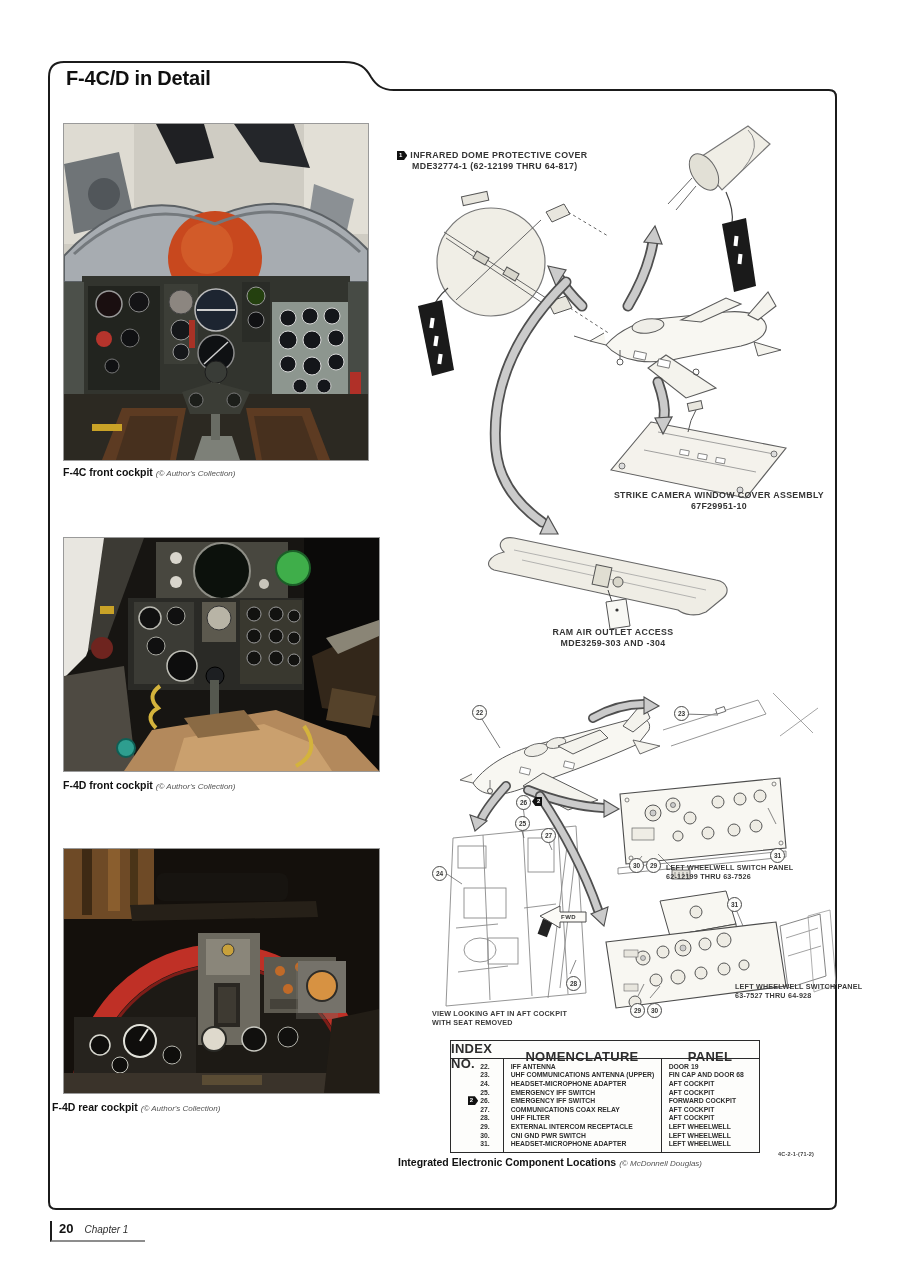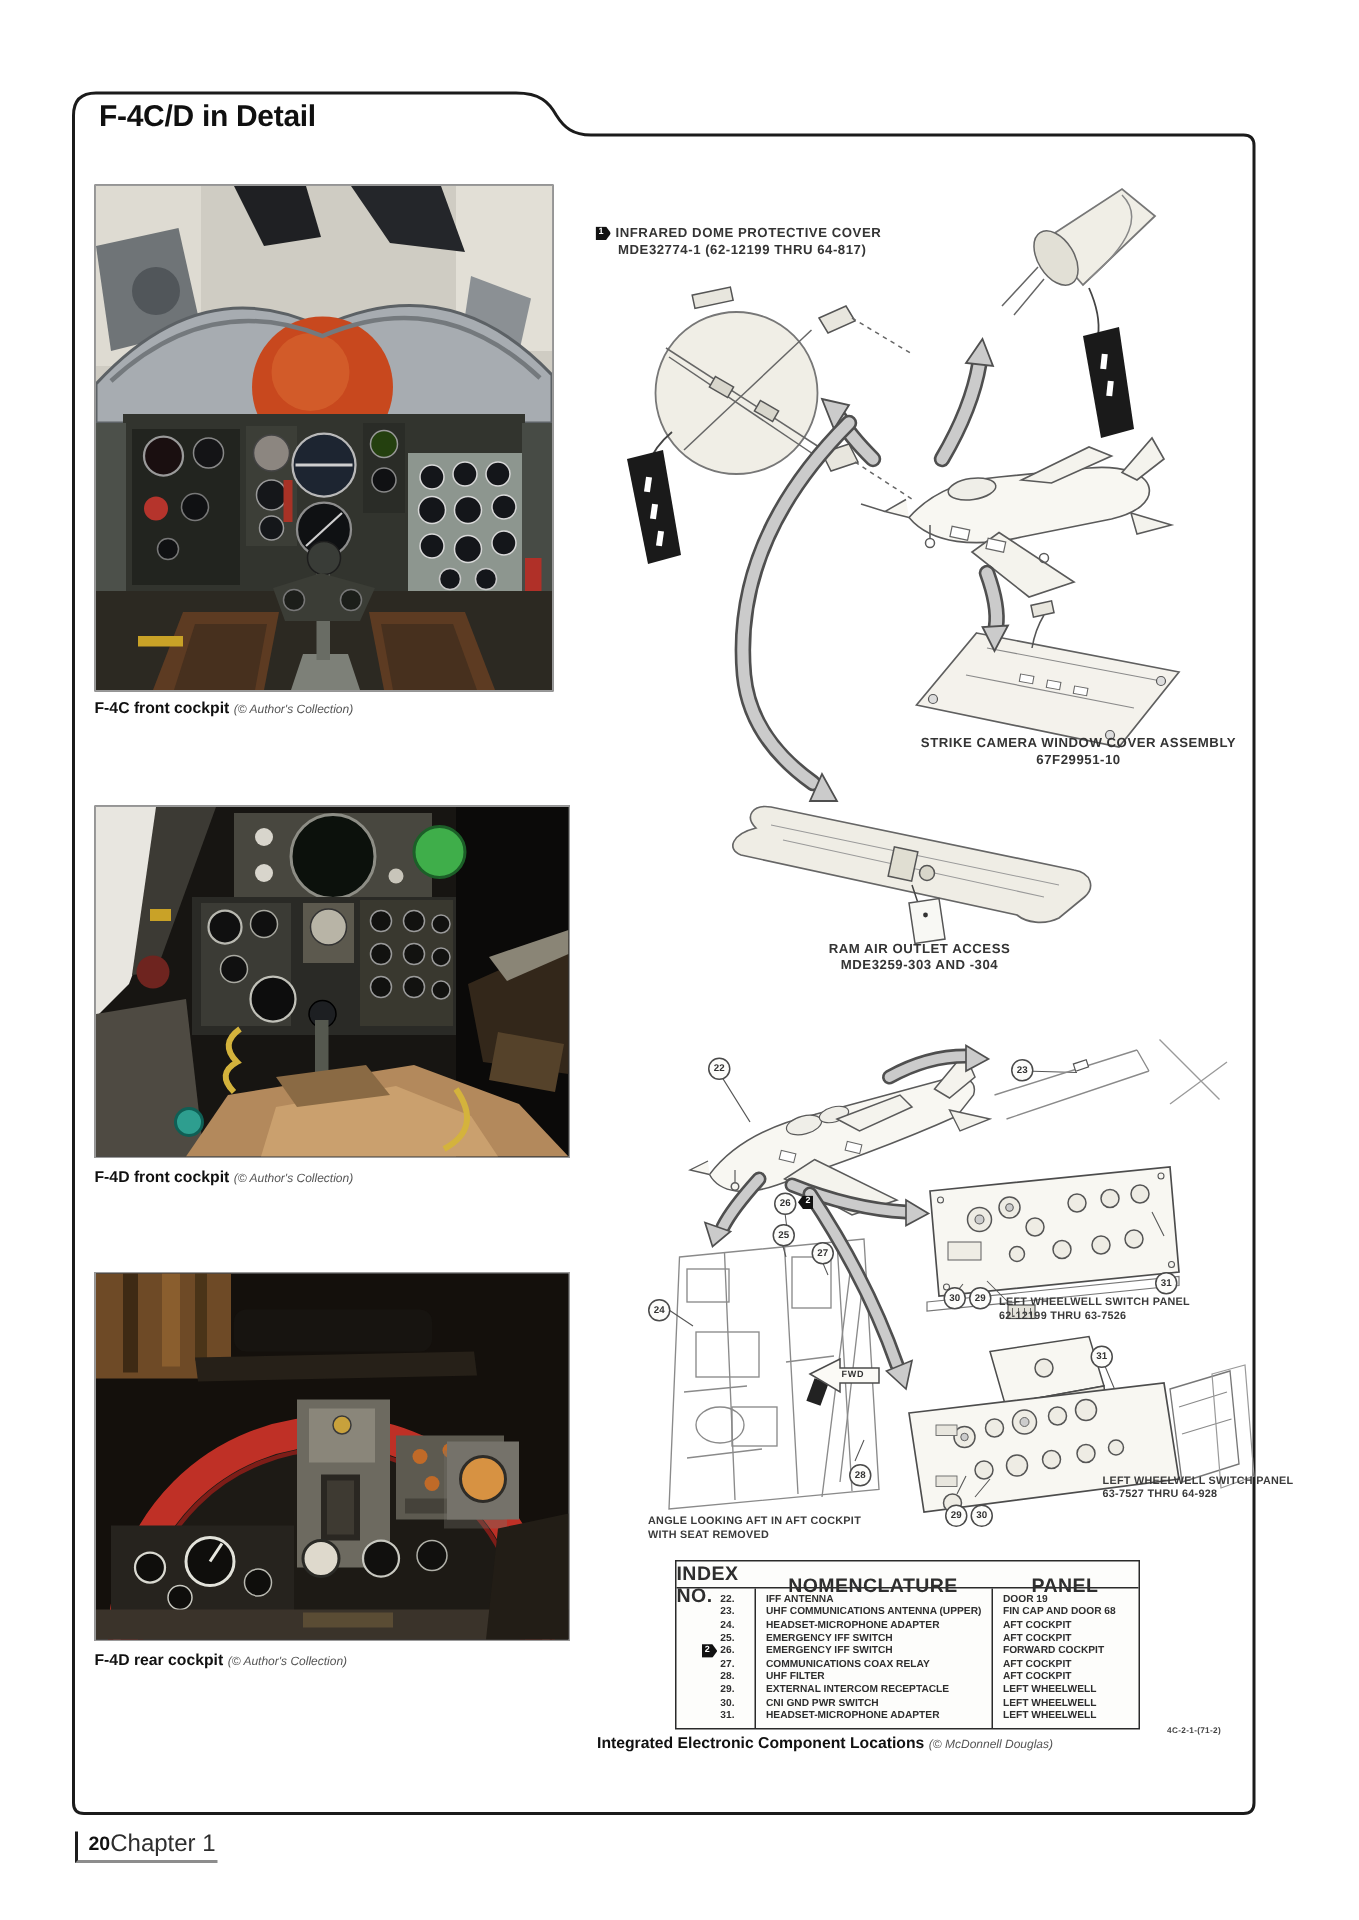--- a/index.html
+++ b/index.html
@@ -28,21 +28,21 @@
   .tcol{padding-top:3px;padding-bottom:4px;}
   .tcol1{width:52px;}
   .tcol2{width:158px;border-left:1.1px solid #2a2a2a;}
   .tcol3{width:98px;border-left:1.1px solid #2a2a2a;}
   .trow{height:8.6px;font-size:6.8px;font-weight:bold;color:#2e2e2e;display:flex;align-items:center;white-space:nowrap;}
   .tcol1 .trow{justify-content:flex-end;padding-right:13px;gap:2px;}
   .tcol2 .trow,.tcol3 .trow{padding-left:7px;}
   .footer{display:flex;align-items:flex-end;border-left:2.5px solid #1c1c1c;border-bottom:2px solid #8d8d8d;
           padding:1px 4px 5px 7px;width:82px;}
   .pageno{font-size:13px;font-weight:bold;color:#111;line-height:13px;}
-  .chapter{font-size:16px;color:#2e2e2e;line-height:11px;white-space:nowrap;}
+  .chapter{font-size:10px;color:#2e2e2e;margin-left:11px;line-height:11px;white-space:nowrap;font-style:italic;}
   .fwdtxt{font-size:6px;font-weight:bold;color:#333;letter-spacing:0.5px;z-index:6;}
   svg{display:block;}
 </style>
 </head>
 <body>
 
 <div id="page">
 
   <svg class="abs" style="left:0;top:0;z-index:1" width="906" height="1280" viewBox="0 0 906 1280">
     <path d="M 64,62 H 344 C 360,62 366,68 371,77 C 376,85 382,90 394,90 H 829 Q 836,90 836,97 V 1202 Q 836,1209 829,1209 H 56 Q 49,1209 49,1202 V 77 Q 49,62 64,62 Z" fill="none" stroke="#1b1b1b" stroke-width="2"></path>
@@ -203,21 +203,21 @@
       <circle cx="56" cy="216" r="8" fill="#0f0e0c" stroke="#c8c8c0"></circle>
       <circle cx="108" cy="206" r="9" fill="#0f0e0c" stroke="#b8b8b0"></circle>
       <circle cx="150" cy="190" r="12" fill="#ded9cc" stroke="#2a2a26" stroke-width="2"></circle>
       <circle cx="190" cy="190" r="12" fill="#11100e" stroke="#c8c8c0" stroke-width="1.5"></circle>
       <circle cx="224" cy="188" r="10" fill="#11100e" stroke="#b0b0a8"></circle>
       <rect x="0" y="224" width="315" height="20" fill="#3a332a"></rect>
       <rect x="138" y="226" width="60" height="10" fill="#5a4c34"></rect>
       <polygon points="268,170 315,160 315,244 260,244" fill="#221d16"></polygon>
     </svg>
   </div>
-  <div class="abs cap" style="left:63px;top:1101px;z-index:2">
+  <div class="abs cap" style="left:52px;top:1101px;z-index:2">
     <span>F-4D rear cockpit</span><span class="credit">(© Author's Collection)</span>
   </div>
 
   <svg class="abs" style="left:396px;top:120px;z-index:3" width="440" height="560" viewBox="0 0 440 560">
 
     <circle cx="95" cy="142" r="54" fill="#f0eee6" stroke="#777" stroke-width="1.2"></circle>
     <path d="M48,112 L150,178" stroke="#666" stroke-width="1"></path>
     <path d="M50,118 L148,184" stroke="#666" stroke-width="1"></path>
     <path d="M60,180 L145,100" stroke="#666" stroke-width="1"></path>
     <rect x="78" y="134" width="14" height="8" transform="rotate(30 85 138)" fill="#d8d6cc" stroke="#555"></rect>
@@ -431,21 +431,21 @@
     <div class="dlabel-sm">LEFT WHEELWELL SWITCH PANEL</div>
     <div class="dlabel-sm">62-12199 THRU 63-7526</div>
   </div>
 
   <div class="abs" style="left:735px;top:982px;width:130px;z-index:5">
     <div class="dlabel-sm">LEFT WHEELWELL SWITCH PANEL</div>
     <div class="dlabel-sm">63-7527 THRU 64-928</div>
   </div>
 
   <div class="abs" style="left:432px;top:1009px;width:150px;z-index:5">
-    <div class="dlabel-sm">ANGLE LOOKING AFT IN AFT COCKPIT</div>
+    <div class="dlabel-sm">VIEW LOOKING AFT IN AFT COCKPIT</div>
     <div class="dlabel-sm">WITH SEAT REMOVED</div>
   </div>
 
   <div class="abs itable" style="left:450px;top:1040px;width:308px">
     <div class="thead">
       <div>INDEX NO.</div>
       <div>NOMENCLATURE</div>
       <div>PANEL</div>
     </div>
     <div class="tbody">

